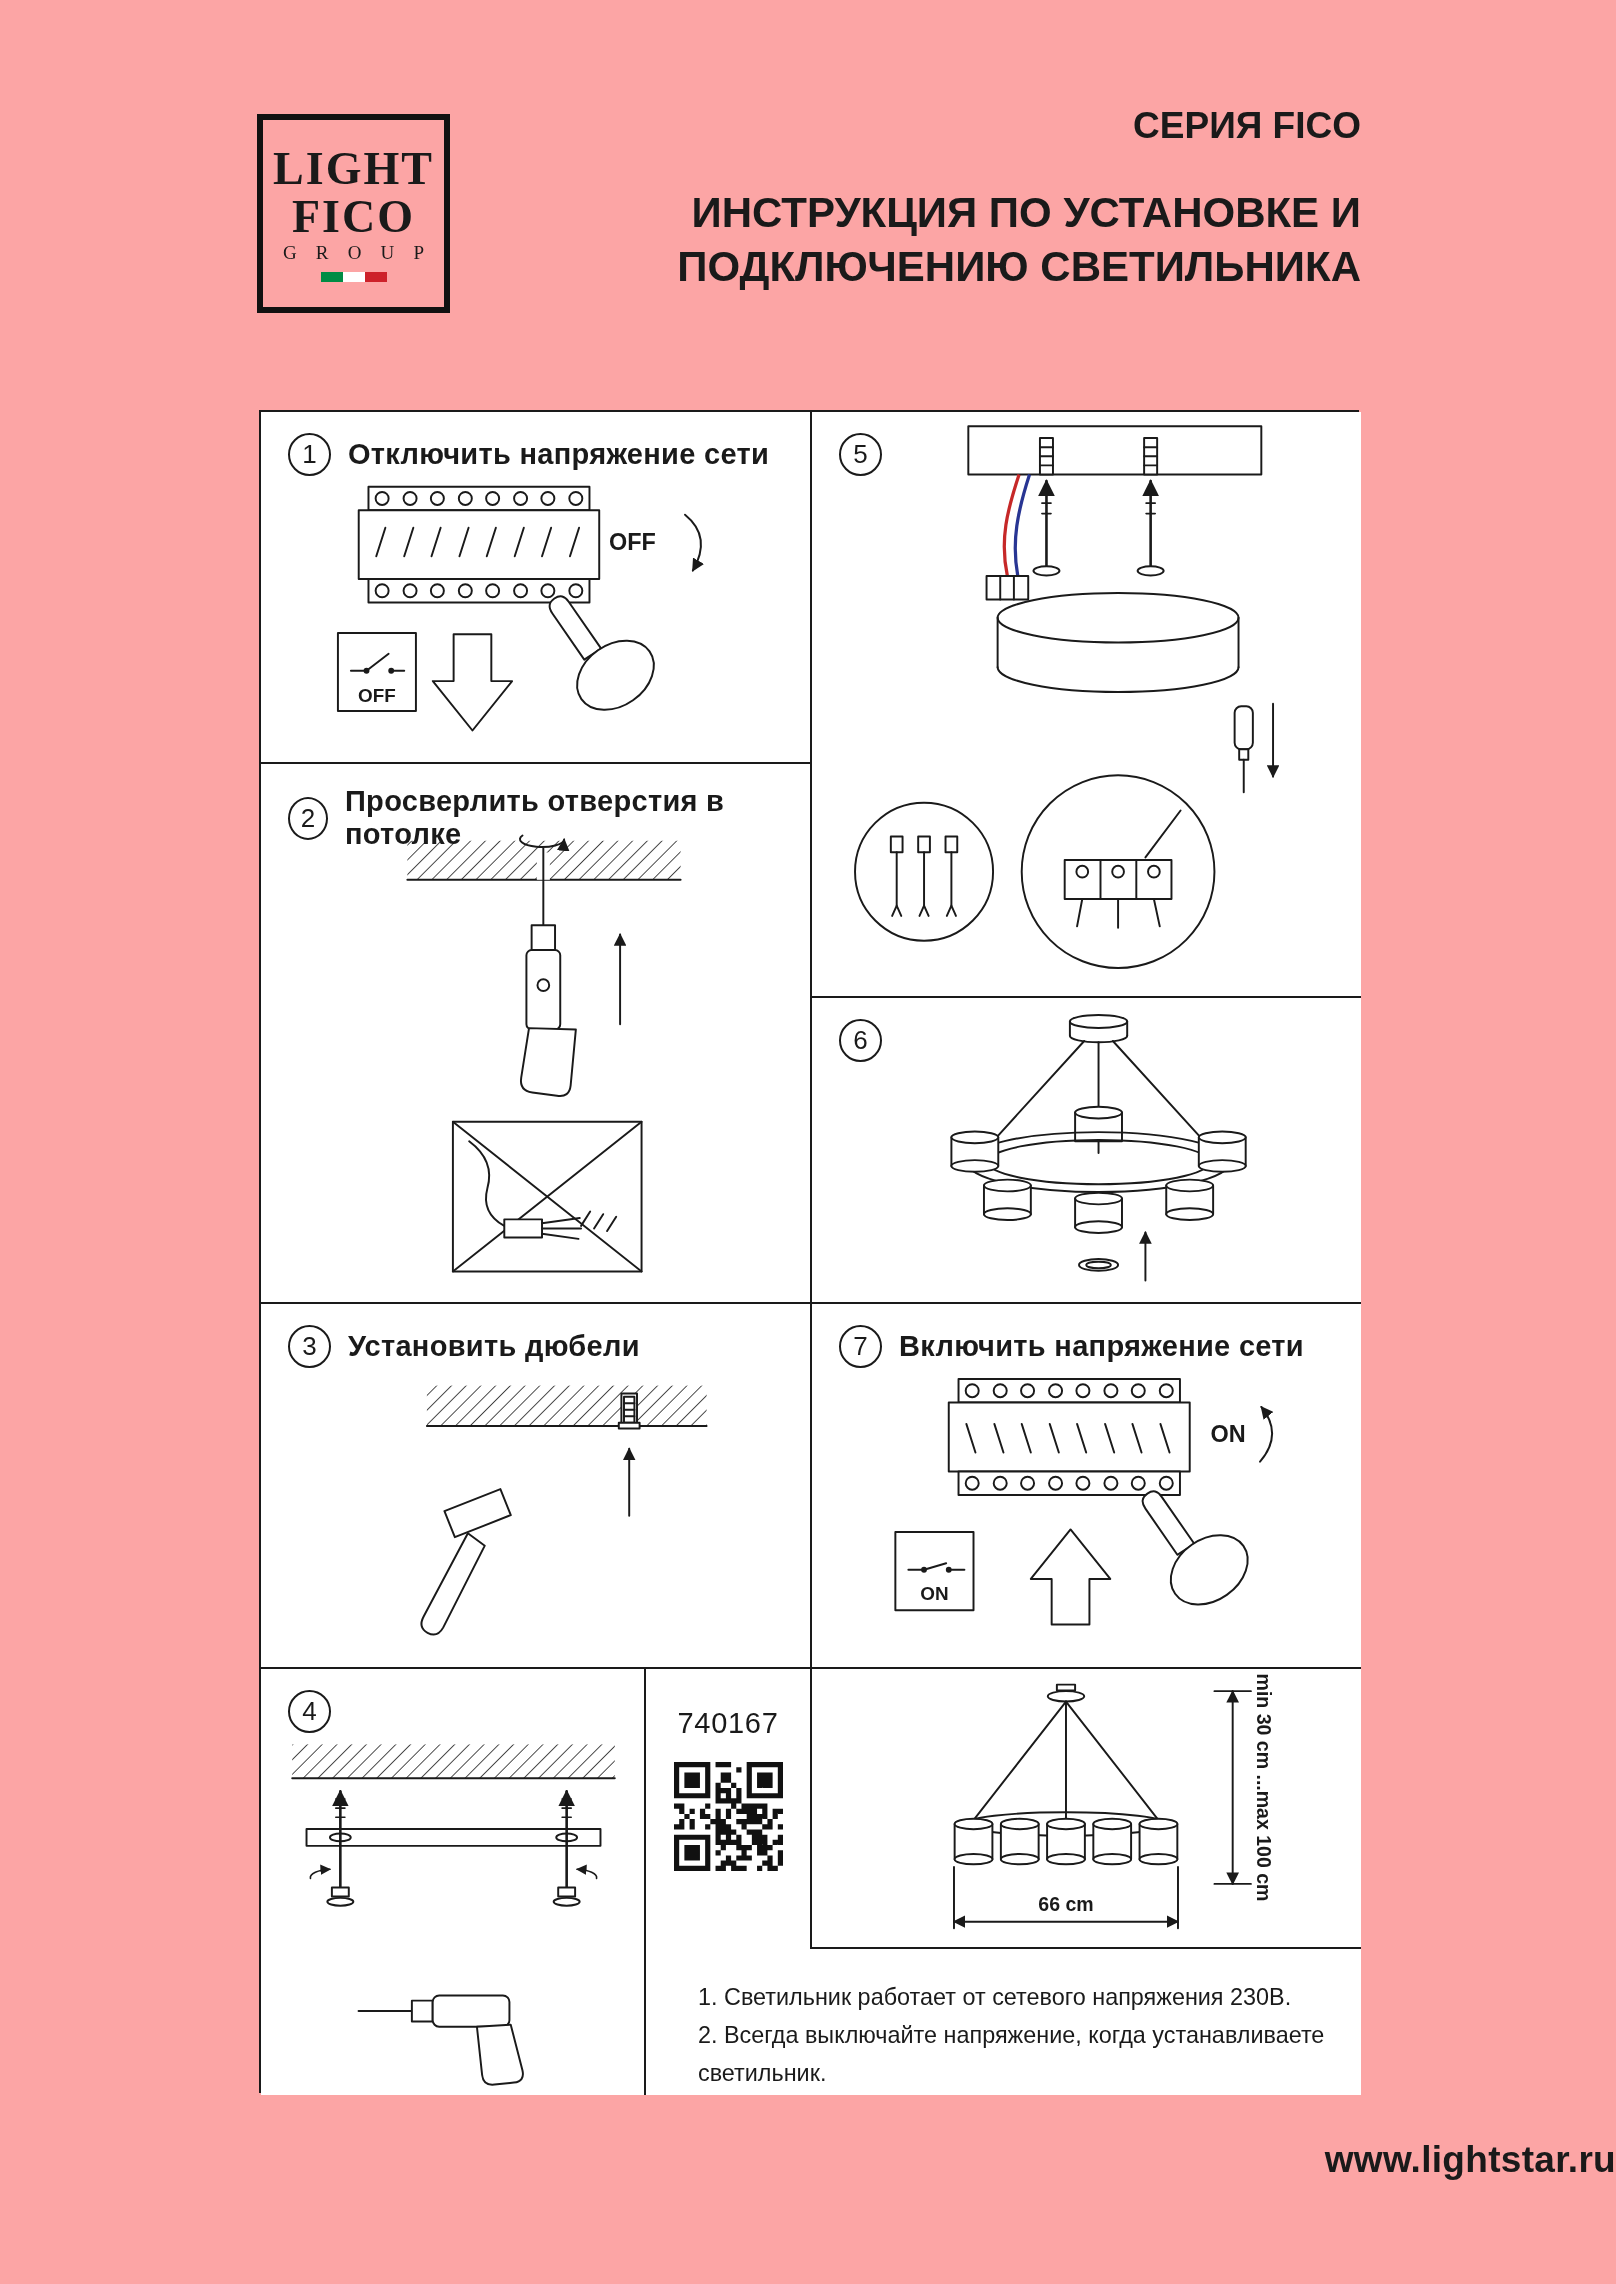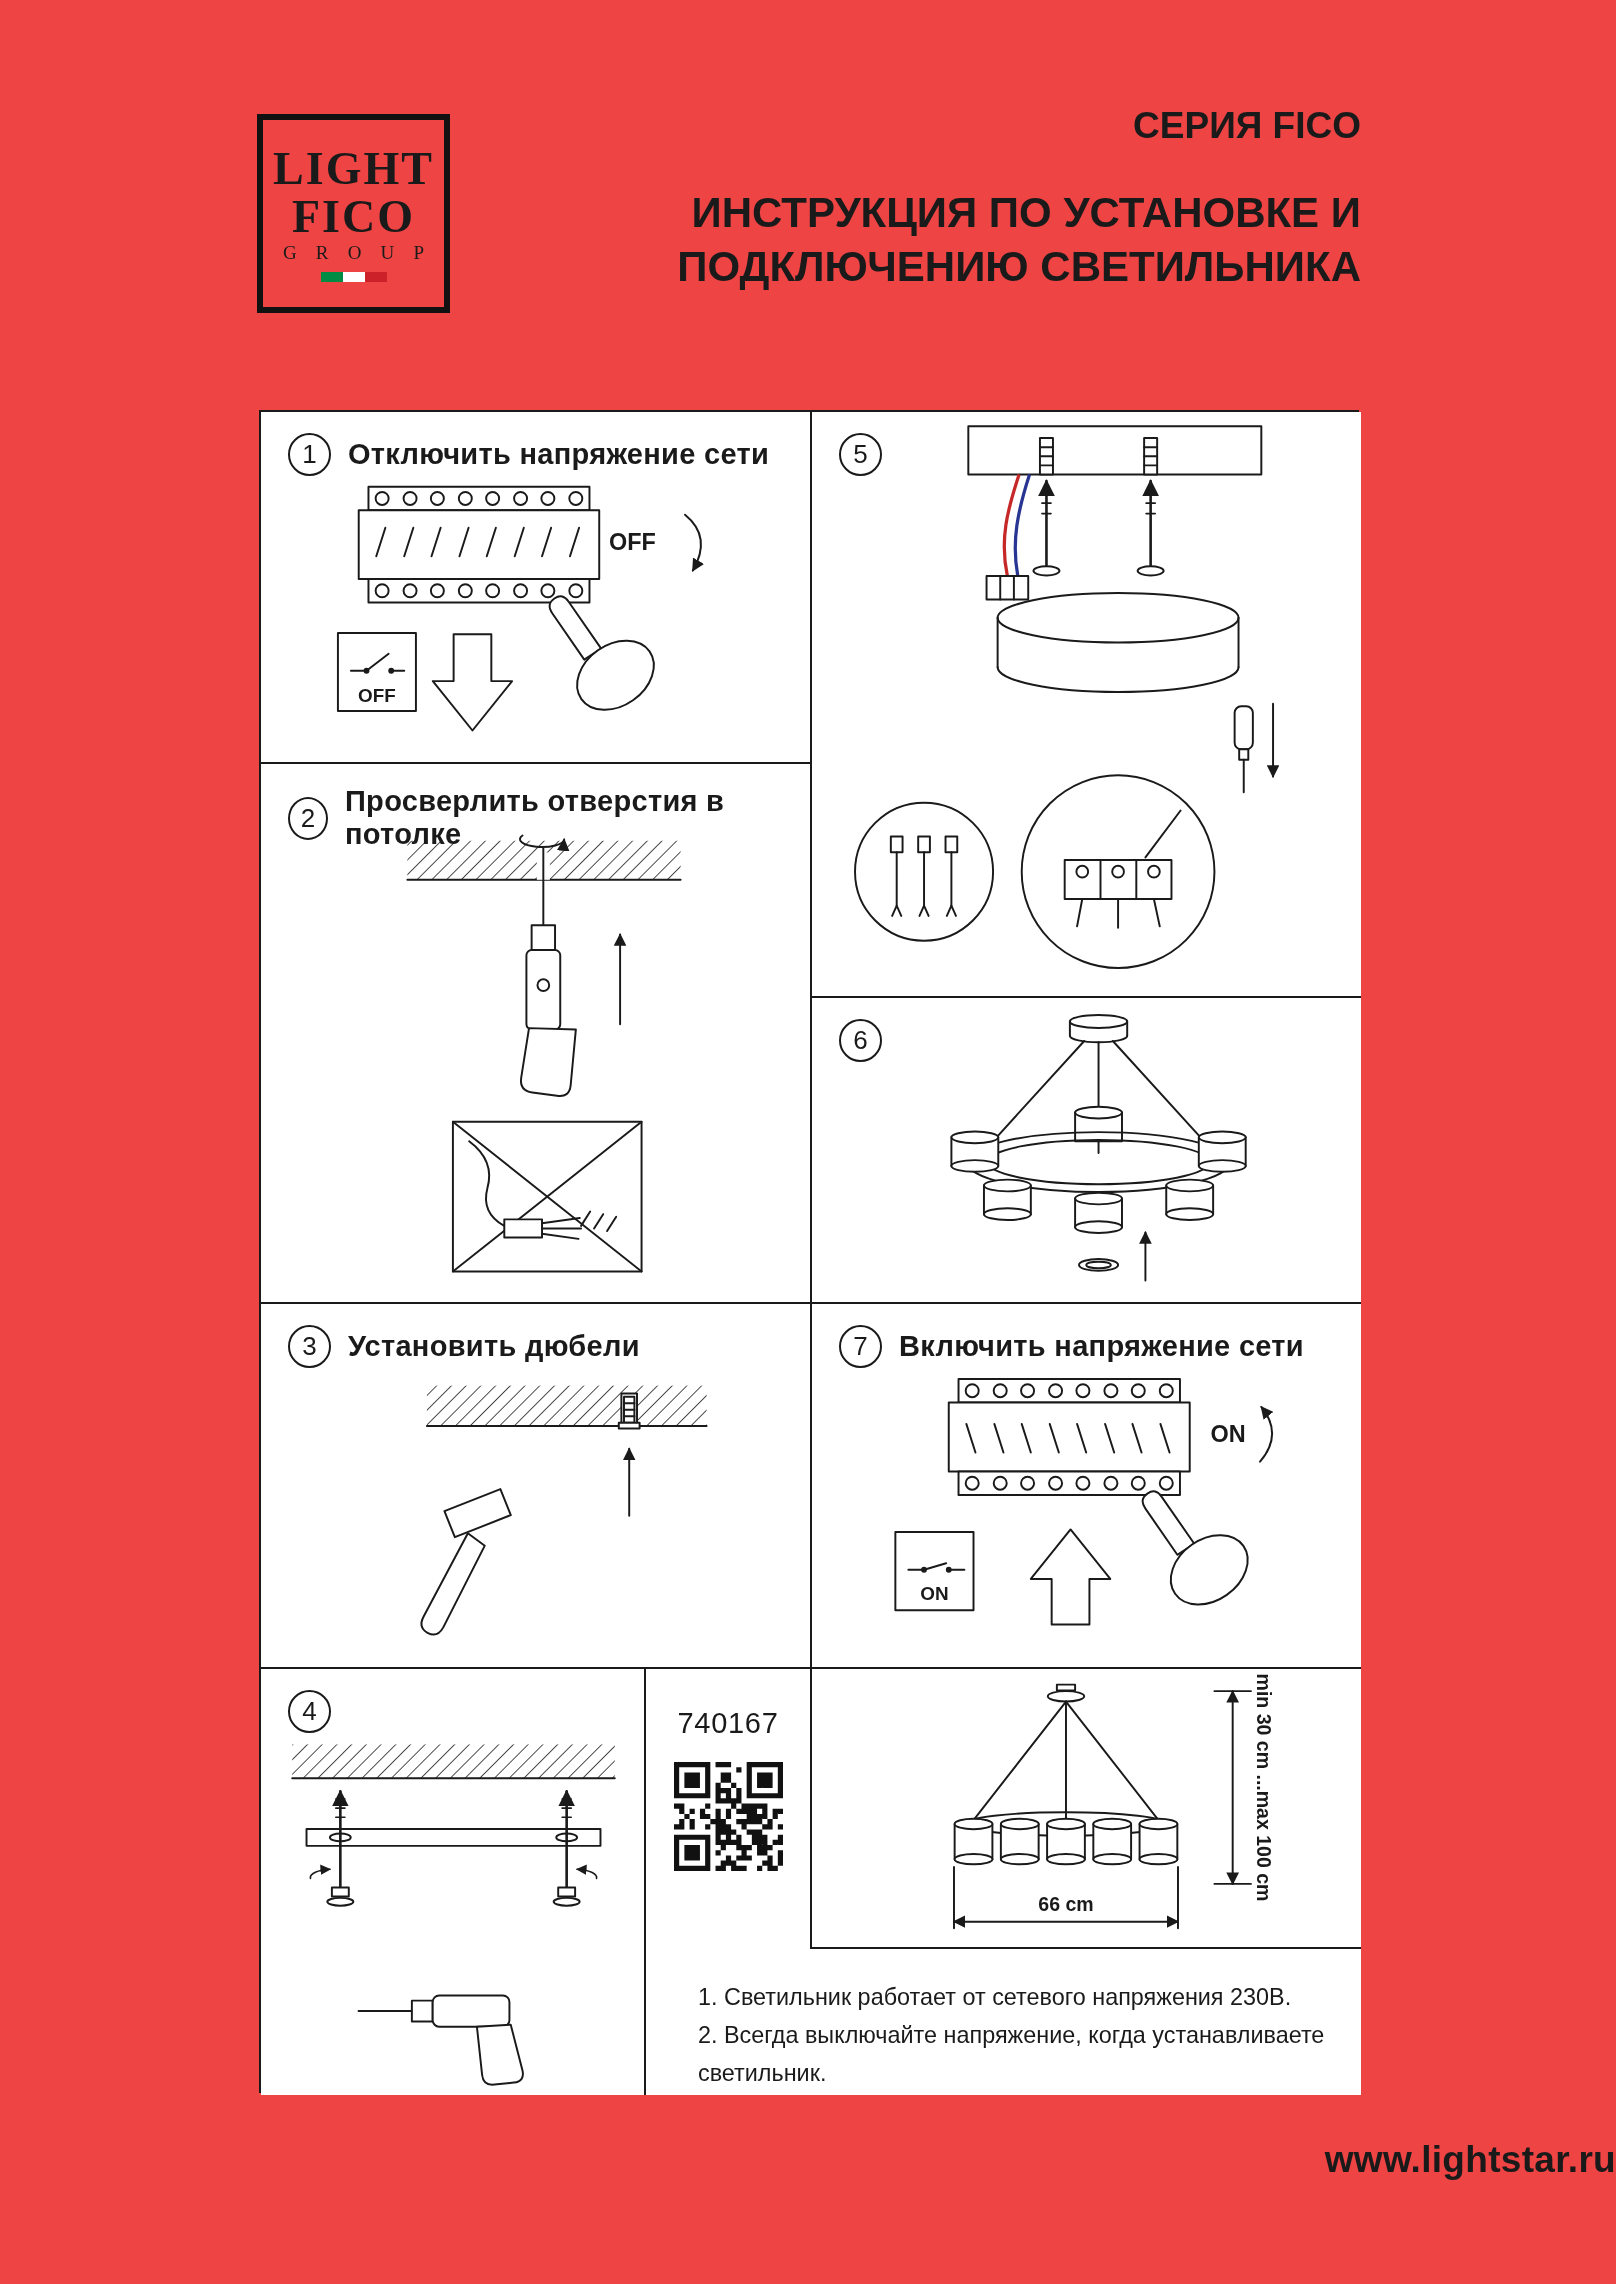--- a/index.html
+++ b/index.html
@@ -1,16 +1,16 @@
 <!DOCTYPE html>
 <html style="font-size:10.4px"><head>
 <meta charset="utf-8">
 <style>
   html,body{margin:0;padding:0;background:#fff;}
-  .sheet{position:relative;width:1616px;height:2284px;background:#ef4444;color:#1a1a1a;
+  .sheet{position:relative;width:1616px;height:2284px;background:#fca5a5;color:#1a1a1a;
          font-family:"Liberation Sans",sans-serif;overflow:hidden;}
 
   
   .brand{position:absolute;left:257px;top:114px;width:193px;height:199px;border:6.5px solid #111;
          box-sizing:border-box;display:flex;flex-direction:column;align-items:center;justify-content:center;}
   .brand-word{font-family:"Liberation Serif",serif;font-weight:bold;font-size:46px;line-height:1.04;letter-spacing:2px;}
   .brand-group{font-family:"Liberation Serif",serif;font-size:19px;letter-spacing:7.2px;margin-top:1px;text-indent:7.2px;}
   .flag{margin-top:8.5px;width:66px;height:9.8px;display:flex;}
   .flag i{flex:1;}
 

